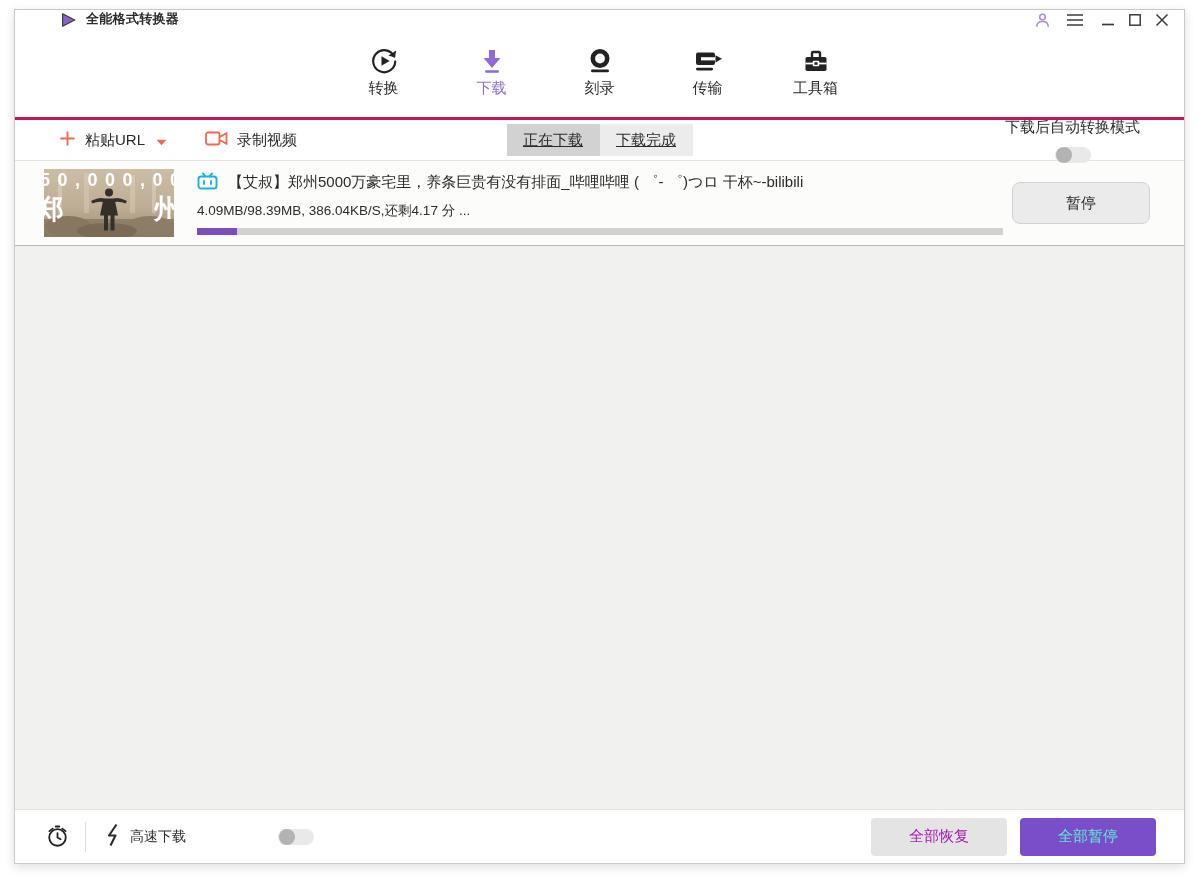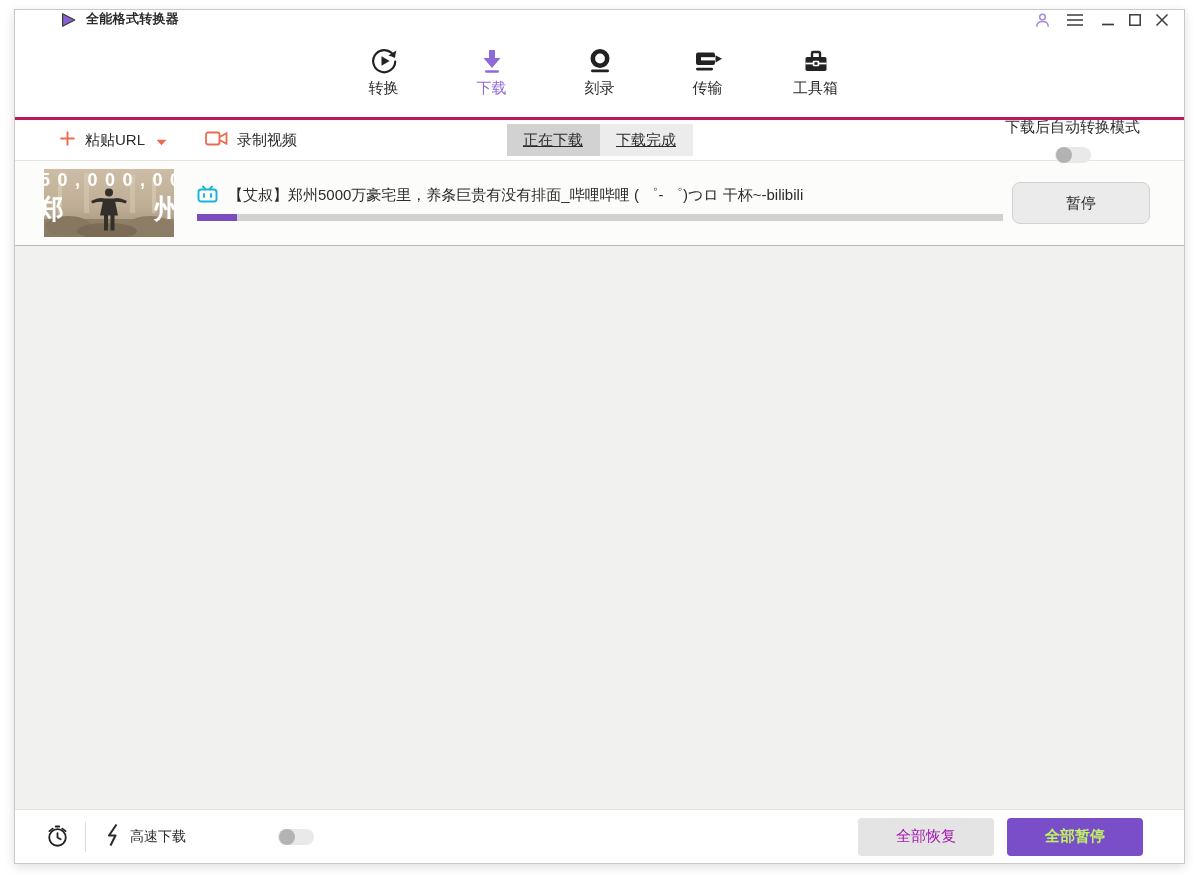--- a/index.html
+++ b/index.html
@@ -50,29 +50,29 @@
   .row-title { display:flex; align-items:center; gap:10px; font-size:15px; white-space:nowrap; overflow:hidden; }
   .row-info { font-size:13.5px; margin-top:9px; color:#2d2d2d; }
   .progress-track { margin-top:8px; height:7px; background:#d1d1d1; width:100%; }
   .progress-fill { height:100%; background:#7b4dbe; width:0; }
   .pause-btn { width:138px; height:42px; flex:none; background:#ebebeb; border:1px solid #d2d2d2;
                border-radius:8px; font-size:15px; color:#2b2b2b; font-family:inherit; cursor:pointer; }
   
   .empty-area { flex:1; background:#f1f1ef; }
   
   .footer { height:54px; flex:none; border-top:1px solid #e3e3e1; background:#fff;
-            display:flex; align-items:center; padding:0 41px 0 30px; }
+            display:flex; align-items:center; padding:0 28px 0 30px; }
   .f-icon { display:flex; align-items:center; cursor:pointer; }
   .f-divider { width:1px; height:30px; background:#dcdcdc; margin:0 18px 0 15px; }
   .f-speed { display:flex; align-items:center; gap:9px; font-size:14px; }
   .f-toggle { margin-left:92px; }
   .f-buttons { margin-left:auto; display:flex; gap:13px; }
   .btn { width:136px; height:38px; border:none; border-radius:4px; font-size:15px; font-family:inherit; cursor:pointer; }
   .btn.resume { background:#e4e4e4; color:#a21caf; }
-  .btn.pause-all { background:#7b4ec9; color:#bef264;font-weight:bold; }
+  .btn.pause-all { background:#7b4ec9; color:#5eead4; }
 </style>
 </head>
 <body>
 
 <div class="stage">
 <div class="window">
 
   <div class="titlebar">
     <span class="app-logo">
       <svg width="18" height="18" viewBox="0 0 20 20">
@@ -238,20 +238,21 @@
       <div class="row-title">
         <span>
           <svg width="21" height="18" viewBox="0 0 21 18" fill="none" stroke="#18b3dd" stroke-width="1.9" stroke-linecap="round">
             <path d="M6 1.5 L8.5 4.3 M15 1.5 L12.5 4.3"></path>
             <rect x="1.5" y="4.5" width="18" height="12" rx="2.6"></rect>
             <path d="M7 9 v3 M14 9 v3"></path>
           </svg>
         </span>
         <span>【艾叔】郑州5000万豪宅里，养条巨贵有没有排面_哔哩哔哩 ( ゜- ゜)つロ 干杯~-bilibili</span>
       </div>
+      <div class="row-info">4.09MB/98.39MB, 386.04KB/S,还剩4.17 分 ...</div>
       <div class="progress-track">
         <div class="progress-fill" style="width: 5%;"></div>
       </div>
     </div>
     <button class="pause-btn">暂停</button>
   </div>
 
   <div class="empty-area"></div>
 
   <div class="footer">

